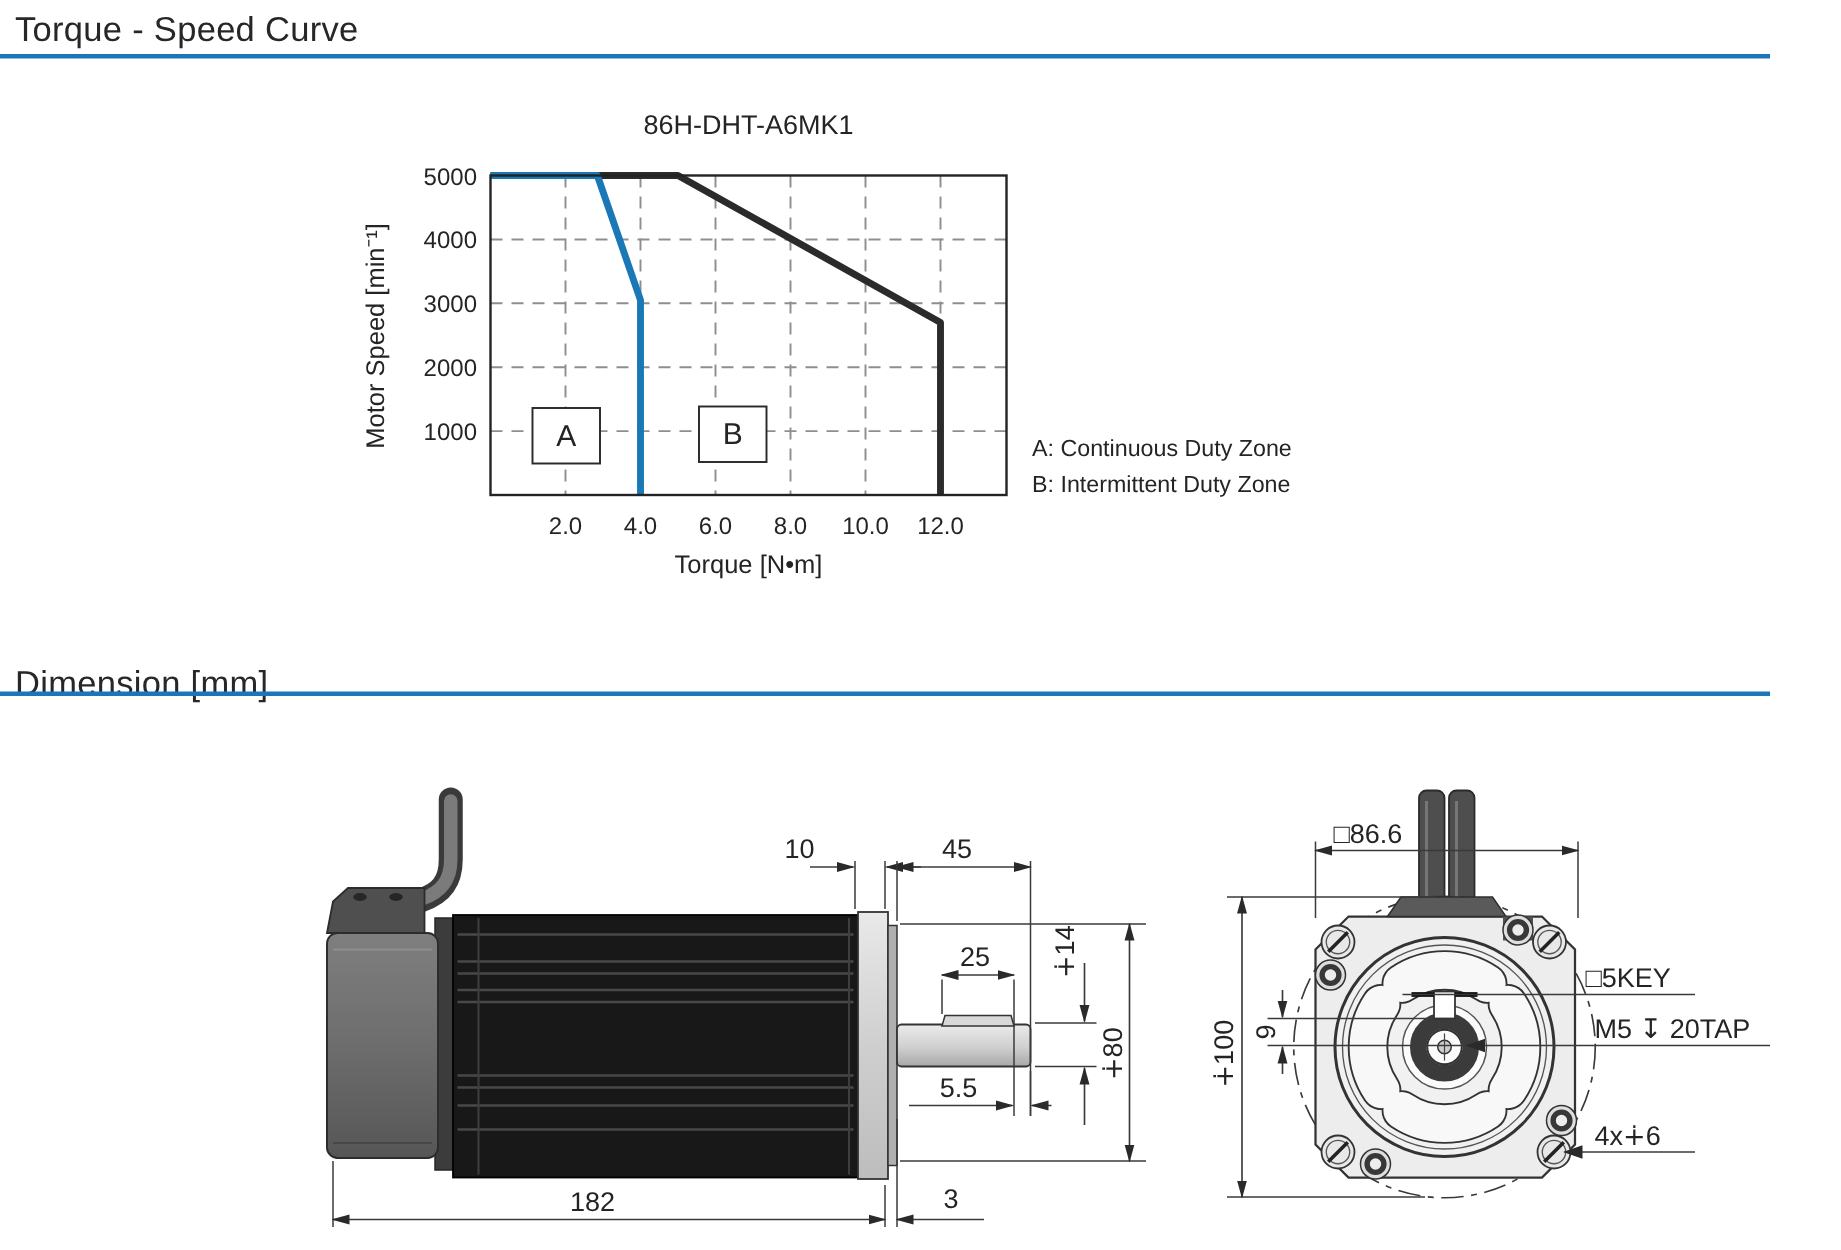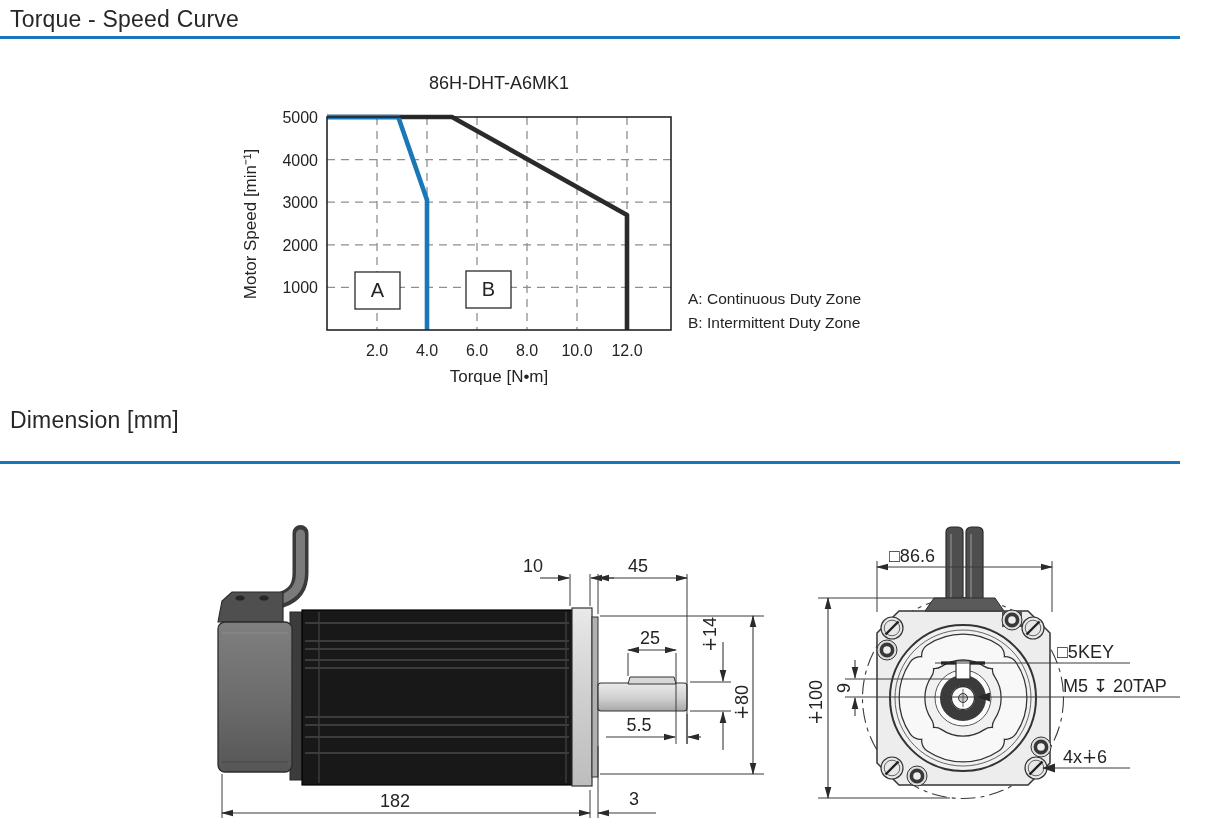--- a/index.html
+++ b/index.html
@@ -17,21 +17,21 @@
   .leader{stroke:#3a3a3a;stroke-width:1;fill:none;}
 </style>
 </head>
 <body>
 
 <div id="page">
 
   <div class="section-title" style="top:6px;">Torque - Speed Curve</div>
   <div class="rule" style="top:36px;"></div>
 
-  <div class="section-title" style="top:407px;">Dimension [mm]</div>
+  <div class="section-title" style="top:442px;">Dimension [mm]</div>
   <div class="rule" style="top:461px;"></div>
 
   <svg width="1227" height="833" viewBox="0 0 1227 833">
     <defs>
       <marker id="ah" viewBox="0 0 12 8" markerWidth="12" markerHeight="8" refX="11" refY="4" orient="auto-start-reverse" markerUnits="userSpaceOnUse">
         <path d="M12 4 L0 0.7 L0 7.3 Z" fill="#2a2a2a"></path>
       </marker>
       <linearGradient id="gHousing" x1="0" y1="0" x2="0" y2="1">
         <stop offset="0" stop-color="#7f7f7f"></stop>
           <stop offset="0.5" stop-color="#6d6d6d"></stop>

